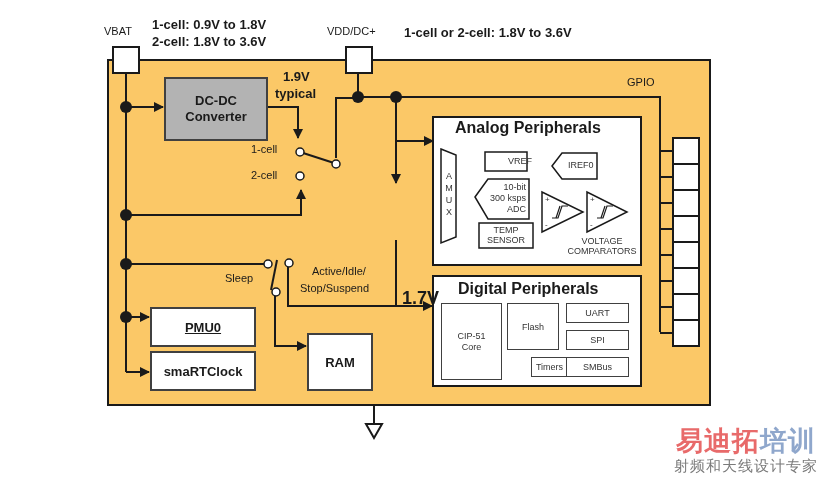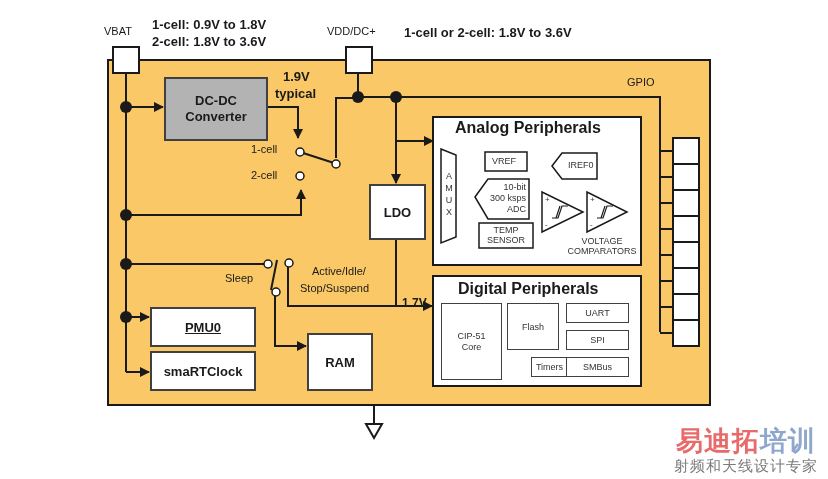--- a/index.html
+++ b/index.html
@@ -136,39 +136,38 @@
 
 <div class="box" style="left:164px;top:77px;width:104px;height:64px;background:#b3b3b3;flex-direction:column;line-height:16px;">
   <span>DC-DC</span>
   <span>Converter</span>
 </div>
 <div class="t bold" style="left:283px;top:69px;font-size:13px;">1.9V</div>
 <div class="t bold" style="left:275px;top:86px;font-size:13px;">typical</div>
 <div class="t lbl" style="left:251px;top:143px;">1-cell</div>
 <div class="t lbl" style="left:251px;top:169px;">2-cell</div>
 
-<div class="box" style="left:369px;top:184px;width:57px;height:56px;">LDO</div>
-<div class="t bold" style="left:402px;top:288px;font-size:12px;margin-top:8px;">1.7V</div>
+<div class="t bold" style="left:402px;top:288px;font-size:18px;">1.7V</div>
 
 <div class="t lbl" style="left:225px;top:272px;">Sleep</div>
 <div class="t lbl" style="left:312px;top:265px;">Active/Idle/</div>
 <div class="t lbl" style="left:300px;top:282px;">Stop/Suspend</div>
 
 <div class="box" style="left:150px;top:307px;width:106px;height:40px;text-decoration:underline;">PMU0</div>
 <div class="box" style="left:150px;top:351px;width:106px;height:40px;">smaRTClock</div>
 <div class="box" style="left:307px;top:333px;width:66px;height:58px;">RAM</div>
 
 <div class="t bold" style="left:455px;top:119px;font-size:16px;">Analog Peripherals</div>
 <div class="t sm" style="left:445px;top:170px;line-height:12px;text-align:center;width:8px;white-space:normal;">
   <div>A</div>
   <div>M</div>
   <div>U</div>
   <div>X</div>
 </div>
-<div class="t sm" style="left:492px;top:156px;">VREF</div>
+<div class="t sm" style="left:508px;top:156px;">VREF</div>
 <div class="t sm" style="left:568px;top:160px;">IREF0</div>
 <div class="t sm" style="left:484px;top:182px;width:42px;text-align:right;line-height:11px;">
   <div>10-bit</div>
   <div>300 ksps</div>
   <div>ADC</div>
 </div>
 <div class="t sm" style="left:479px;top:225px;width:54px;text-align:center;line-height:10px;">
   <div>TEMP</div>
   <div>SENSOR</div>
 </div>

